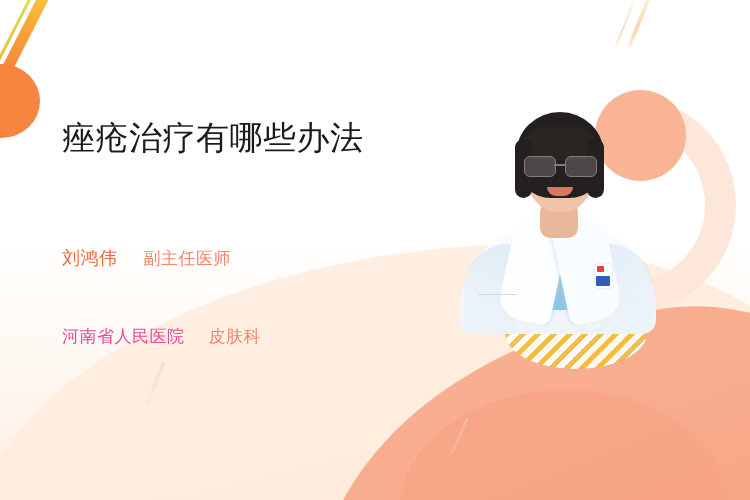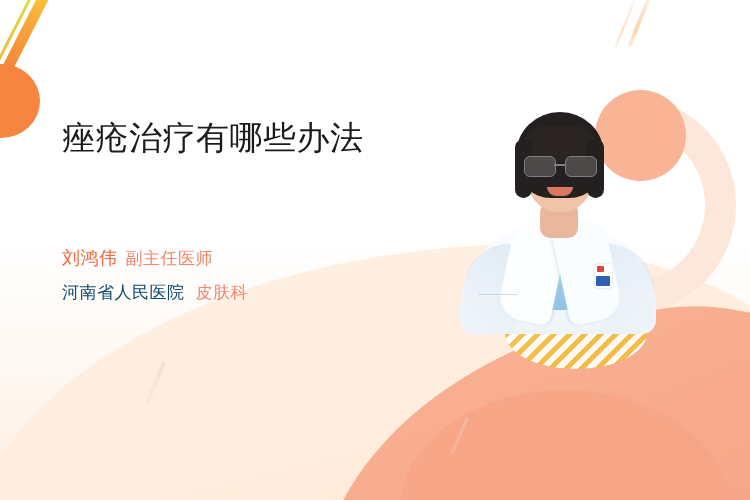--- a/index.html
+++ b/index.html
@@ -251,27 +251,27 @@
   .meta-row{
     display:flex;align-items:baseline;
     margin-bottom:11px;
     white-space:nowrap;
   }
   .doc-name{
     font-size:18px;font-weight:400;color:#F2683C;
     letter-spacing:0.5px;
   }
   .doc-title{
-    font-size:17px;color:#F2866C;margin-left:8px;letter-spacing:0.5px;
+    font-size:17px;color:#F2866C;margin-left:26px;letter-spacing:0.5px;
   }
   .doc-hospital{
-    font-size:17px;color:#0c4a6e;letter-spacing:0.5px;
+    font-size:17px;color:#ec4899;letter-spacing:0.5px;margin-top:44px;
   }
   .doc-dept{
-    font-size:17px;color:#F2866C;margin-left:11px;letter-spacing:0.5px;text-align:right;
+    font-size:17px;color:#F2866C;margin-left:24px;letter-spacing:0.5px;text-align:right;
   }
 </style>
 </head>
 <body>
 
 <div class="card">
 
   <div class="bg-layer">
     <div class="bg-tint"></div>
 

